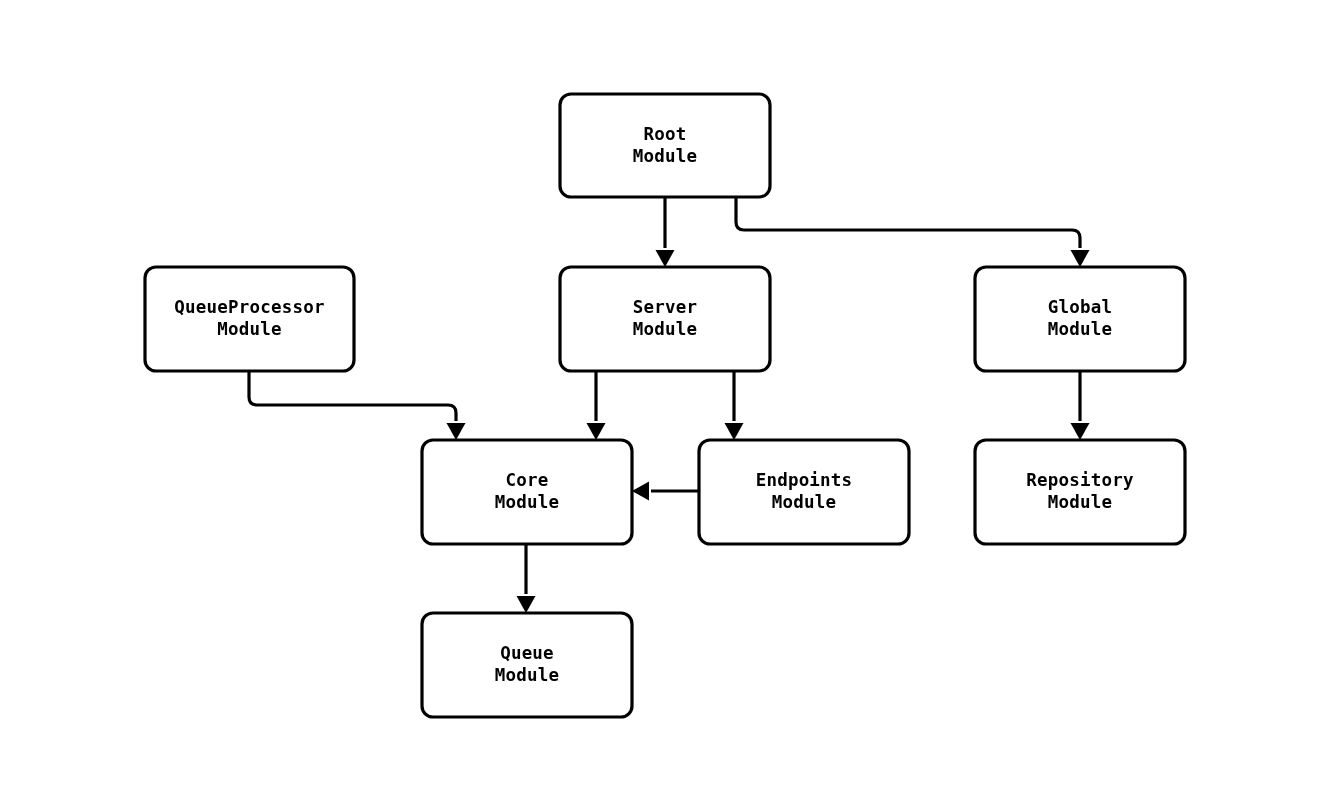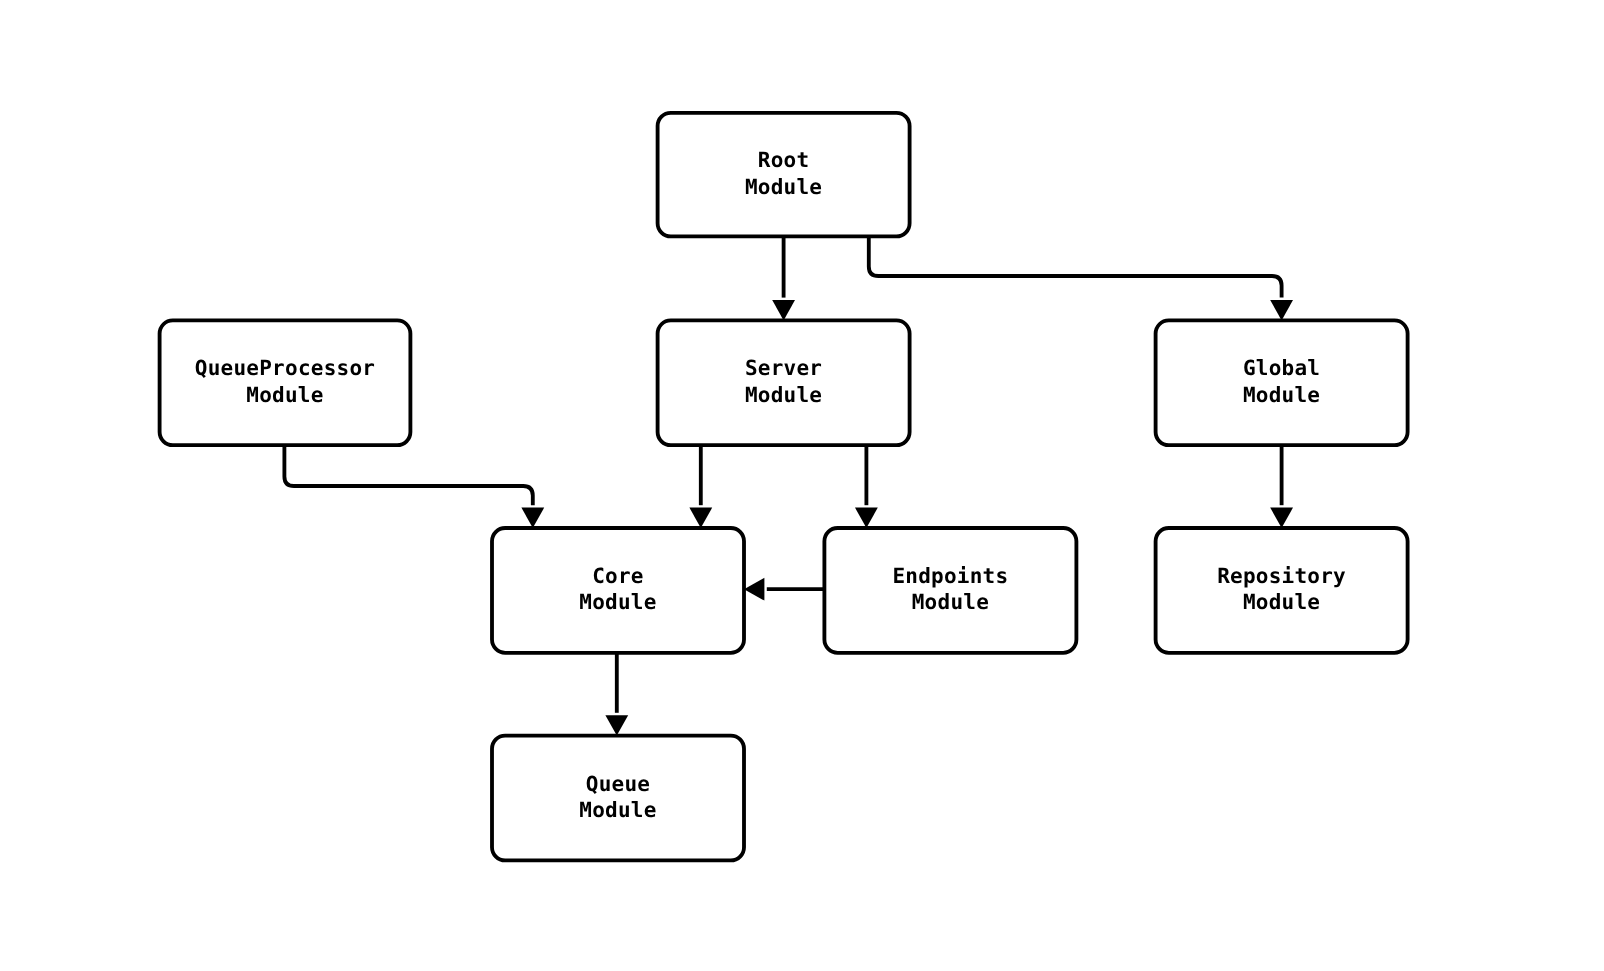--- a/index.html
+++ b/index.html
@@ -12,20 +12,21 @@
     width: 1337px;
     height: 809px;
     overflow: hidden;
     font-family: "DejaVu Sans Mono", "Liberation Mono", monospace;
   }
   #diagram-canvas {
     position: relative;
     width: 1326px;
     height: 809px;
     background: #ffffff;
+    margin-left: 12px;
   }
   svg.diagram-svg {
     position: absolute;
     top: 0;
     left: 0;
     width: 1337px;
     height: 809px;
     display: block;
   }
   .node-box {

